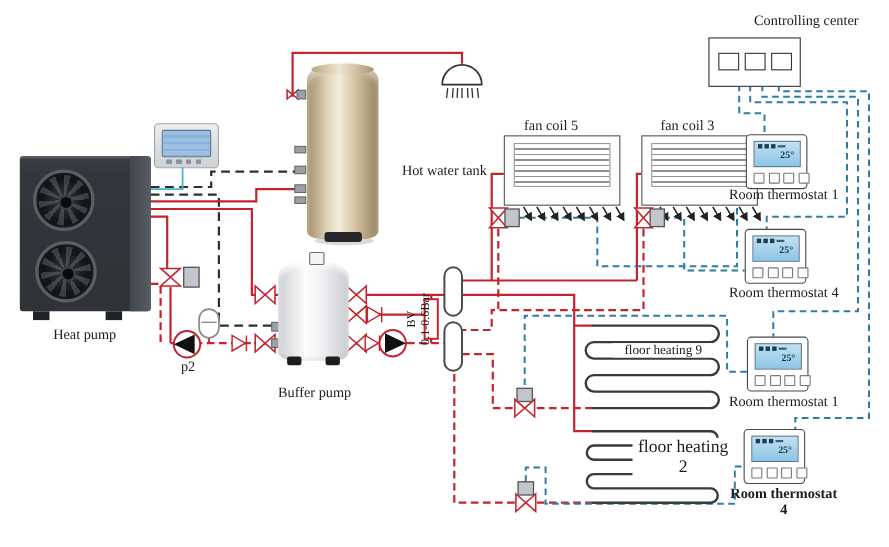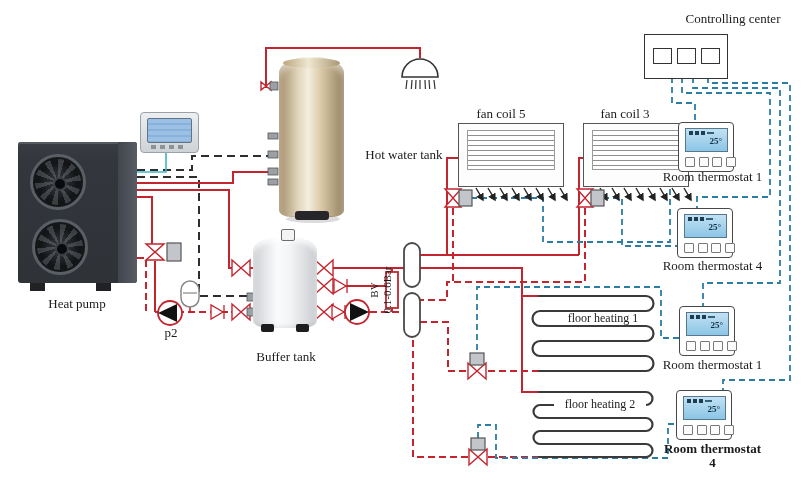--- a/index.html
+++ b/index.html
@@ -313,29 +313,29 @@
     <span class="tbtns">
         <i></i>
         <i></i>
         <i></i>
         <i></i>
       </span>
   </div>
 
   <div class="lbl" style="left:32px;top:297px;width:90px;">Heat pump</div>
   <div class="lbl" style="left:362px;top:148px;width:84px;font-family:Liberation Serif, serif;">Hot water tank</div>
-  <div class="lbl" style="left:241px;top:350px;width:90px;">Buffer tank</div>
+  <div class="lbl" style="left:241px;top:350px;width:90px;">Buffer pump</div>
   <div class="lbl" style="left:158px;top:326px;width:26px;">p2</div>
   <div class="lbl" style="left:458px;top:107px;width:86px;">fan coil 5</div>
   <div class="lbl" style="left:582px;top:107px;width:86px;">fan coil 3</div>
   <div class="lbl" style="left:635px;top:12px;width:100px;margin-left:48px;">Controlling center</div>
   <div class="lbl" style="left:660px;top:170px;width:105px;">Room thermostat 1</div>
   <div class="lbl" style="left:660px;top:259px;width:105px;">Room thermostat 4</div>
   <div class="lbl" style="left:660px;top:358px;width:105px;">Room thermostat 1</div>
   <div class="lbl" style="left:660px;top:442px;width:105px;font-weight:bold;">Room thermostat 4</div>
-  <div class="lbl bg" style="left:557px;top:312px;width:88px;font-size:12px;">floor heating 1</div>
-  <div class="lbl bg" style="left:554px;top:398px;width:88px;font-size:12px;">floor heating 2</div>
+  <div class="lbl bg" style="left:557px;top:312px;width:88px;font-size:12px;">floor heating 9</div>
+  <div class="lbl bg" style="left:575px;top:398px;width:88px;font-size:16px;">floor heating 2</div>
   <div class="bvlabel">
     <div>BV</div>
     <div>0.1-0.6Bar</div>
   </div>
 
 </div>
 
 </body></html>

